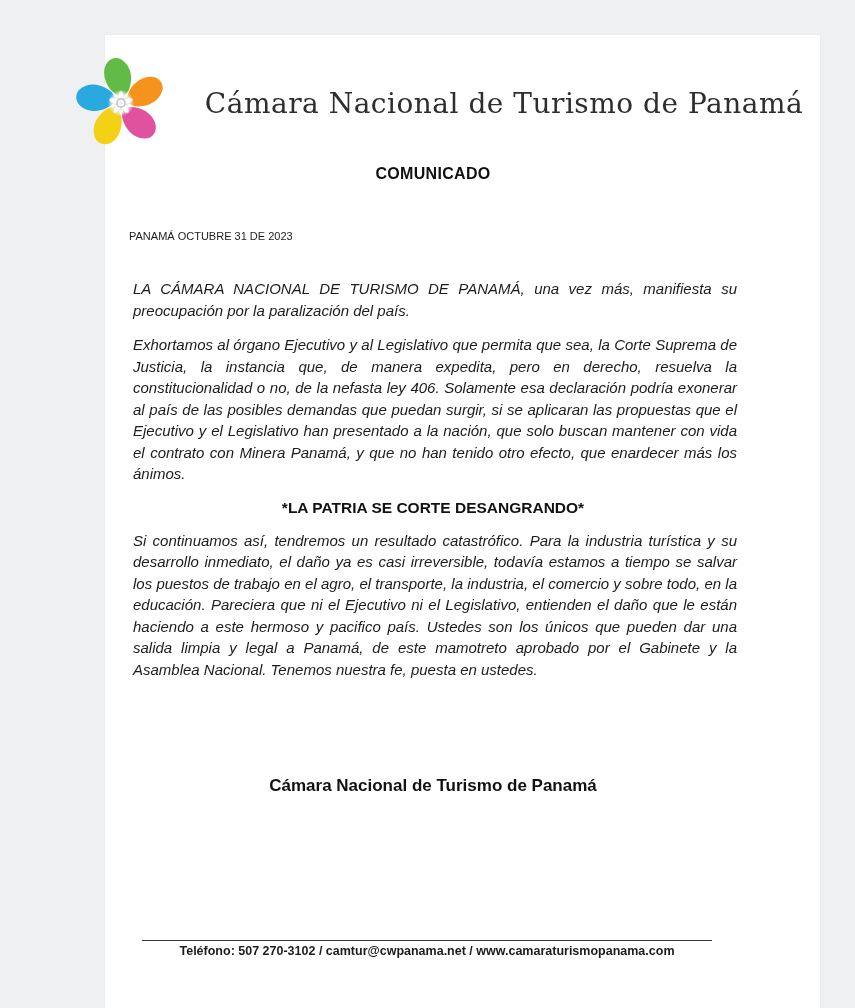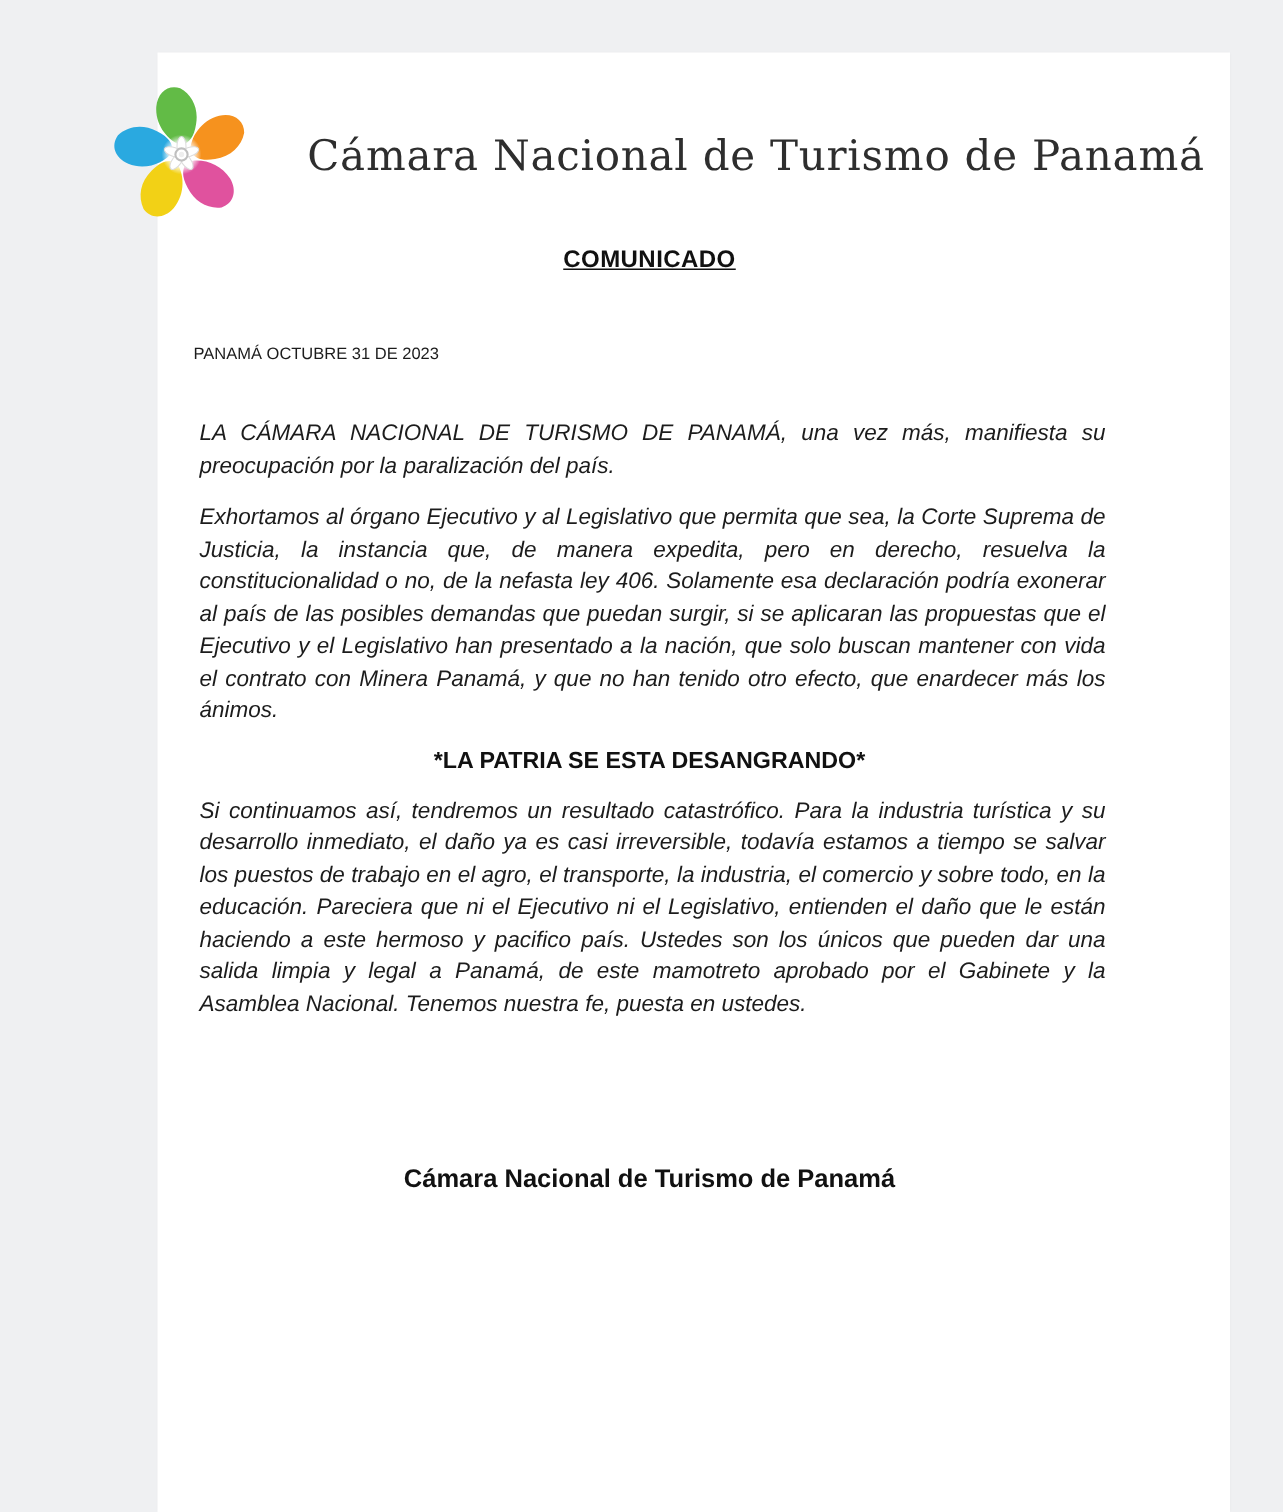--- a/index.html
+++ b/index.html
@@ -50,21 +50,20 @@
     letter-spacing: 0.5px;
   }
   
   .doc-title {
     margin: 16px 0 0 0;
     text-align: center;
     font-size: 16px;
     font-weight: bold;
     letter-spacing: 0.3px;
     color: #111;
-    text-decoration: underline;
   }
   .date-line {
     margin: 47px 0 0 0;
     font-size: 11px;
   }
   p.body-par {
     margin: 13px 0 0 4px;
     font-size: 15px;
     line-height: 21.5px;
     text-align: justify;
@@ -146,20 +145,24 @@
 
     <h1 class="doc-title">COMUNICADO</h1>
 
     <div class="date-line">PANAMÁ OCTUBRE 31 DE 2023</div>
 
     <p class="body-par first-par">LA CÁMARA NACIONAL DE TURISMO DE PANAMÁ, una vez más, manifiesta su preocupación por la paralización del país.</p>
 
     <p class="body-par">Exhortamos al órgano Ejecutivo y al Legislativo que permita que sea, la Corte Suprema de Justicia, la instancia que, de manera expedita, pero en derecho, resuelva la constitucionalidad o no, de la nefasta ley 406. Solamente esa declaración podría exonerar al país de las posibles demandas que puedan surgir, si se aplicaran las propuestas que el Ejecutivo y el Legislativo han presentado a la nación, que solo buscan mantener con vida el contrato con Minera Panamá, y que no han tenido otro efecto, que enardecer más los ánimos.</p>
 
 
-    <h2 class="emphasis-heading">*LA PATRIA SE ESTA DESANGRANDO*</h2>
+    <h2 class="emphasis-heading">*LA PATRIA SE CORTE DESANGRANDO*</h2>
 
     <p class="body-par">Si continuamos así, tendremos un resultado catastrófico. Para la industria turística y su desarrollo inmediato, el daño ya es casi irreversible, todavía estamos a tiempo se salvar los puestos de trabajo en el agro, el transporte, la industria, el comercio y sobre todo, en la educación. Pareciera que ni el Ejecutivo ni el Legislativo, entienden el daño que le están haciendo a este hermoso y pacifico país. Ustedes son los únicos que pueden dar una salida limpia y legal a Panamá, de este mamotreto aprobado por el Gabinete y la Asamblea Nacional. Tenemos nuestra fe, puesta en ustedes.</p>
 
     <div class="signature">Cámara Nacional de Turismo de Panamá</div>
   </div>
 
+  <footer class="doc-footer">
+    <div class="footer-rule"></div>
+    <div class="footer-text">Teléfono: 507 270-3102 / camtur@cwpanama.net / www.camaraturismopanama.com</div>
+  </footer>
 </div>
 
 </body></html>

